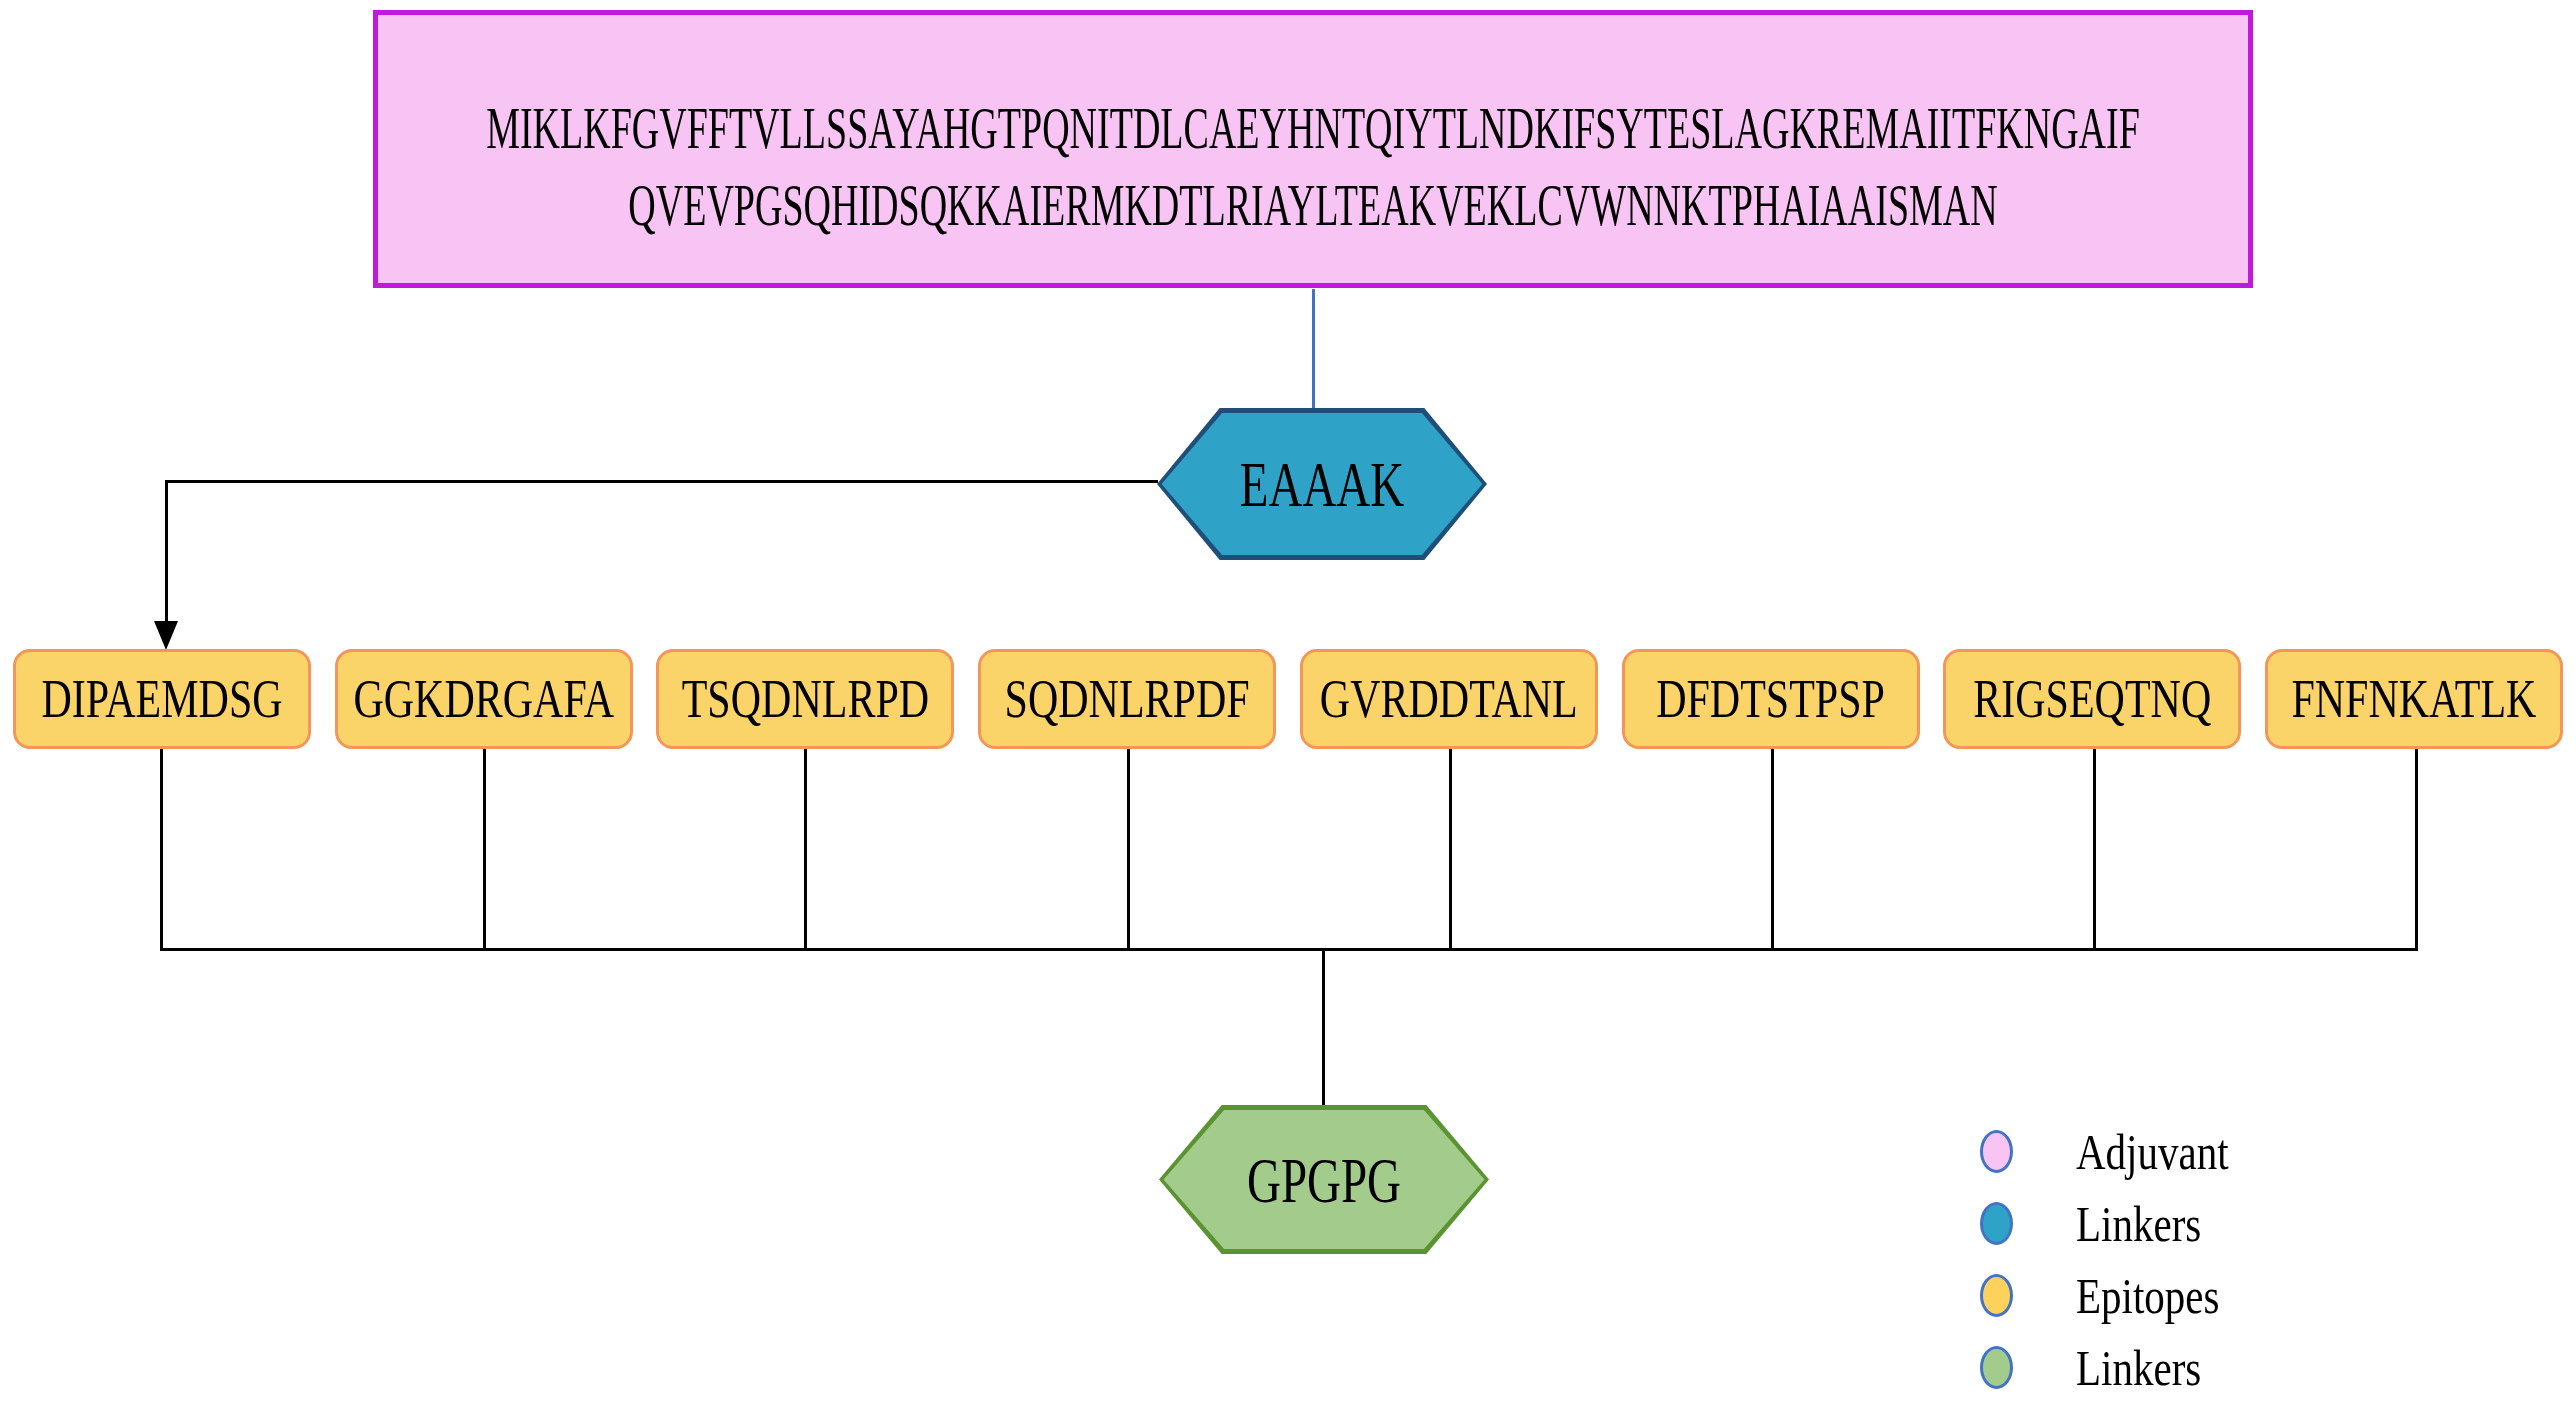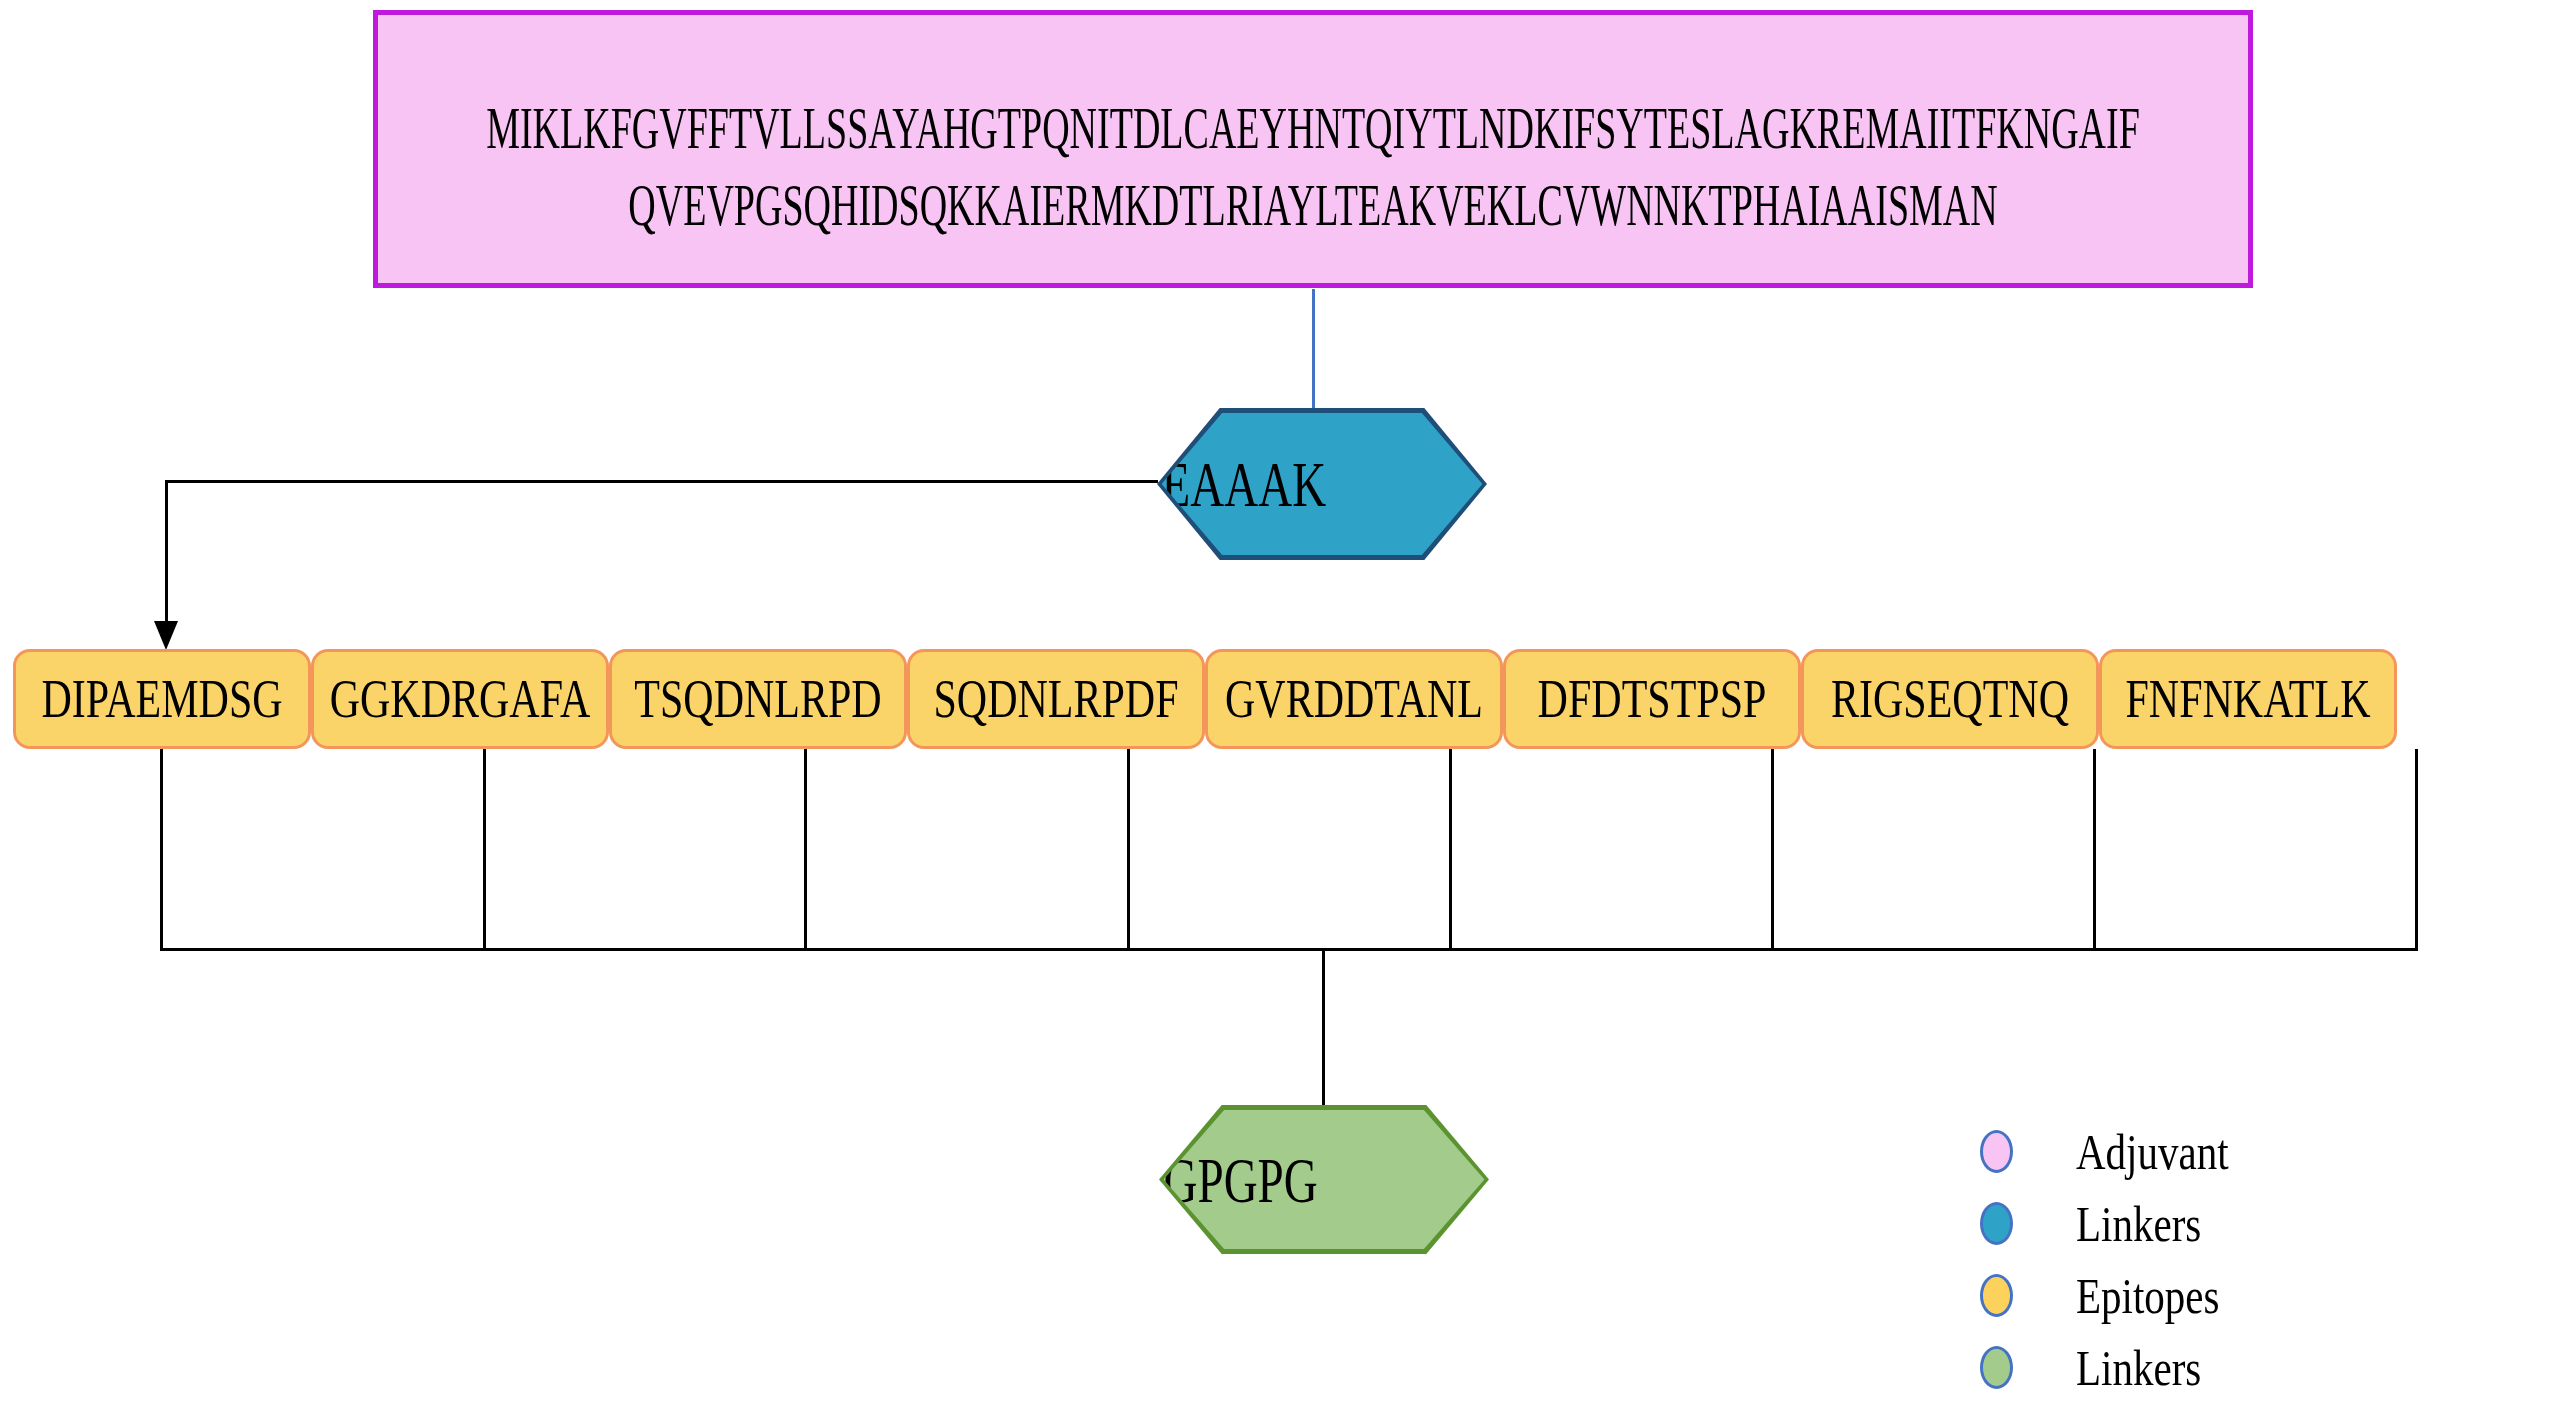--- a/index.html
+++ b/index.html
@@ -34,21 +34,21 @@
 
   
   .hex{position:absolute;}
   .hex .hex-outer{
     position:absolute;inset:0;
     clip-path:polygon(0 50%,19% 0,81% 0,100% 50%,81% 100%,19% 100%);
   }
   .hex .hex-inner{
     position:absolute;inset:4.6px;
     clip-path:polygon(0 50%,19% 0,81% 0,100% 50%,81% 100%,19% 100%);
-    display:flex;align-items:center;
+    display:flex;align-items:center;justify-content:center;
   }
   .hex-blue{left:1157px;top:408px;width:330px;height:152px;}
   .hex-blue .hex-outer{background:var(--blue-border);}
   .hex-blue .hex-inner{background:var(--blue-fill);}
   .hex-green{left:1159px;top:1105px;width:330px;height:149px;}
   .hex-green .hex-outer{background:var(--green-border);}
   .hex-green .hex-inner{background:var(--green-fill);}
   .hex-label{
     font-size:47px;display:inline-block;transform:scaleY(1.35);transform-origin:center;
   }
@@ -58,21 +58,21 @@
   .line-blue{background:var(--connector-blue);}
   .arrow-down{
     position:absolute;width:0;height:0;
     border-left:12.4px solid transparent;border-right:12.4px solid transparent;
     border-top:29px solid var(--ink);
   }
 
   
   .epitope-row{
     position:absolute;left:13px;top:649px;width:2550px;height:100px;
-    display:flex;justify-content:flex-start;
+    display:flex;justify-content:space-between;
   }
   .epitope-box{
     width:298px;height:100px;
     background:var(--yellow-fill);border:3.9px solid var(--orange-border);
     border-radius:17px;
     display:flex;align-items:center;justify-content:center;
   }
   .epitope-label{
     font-size:42px;display:inline-block;transform:scaleY(1.3);transform-origin:center;
     white-space:nowrap;

